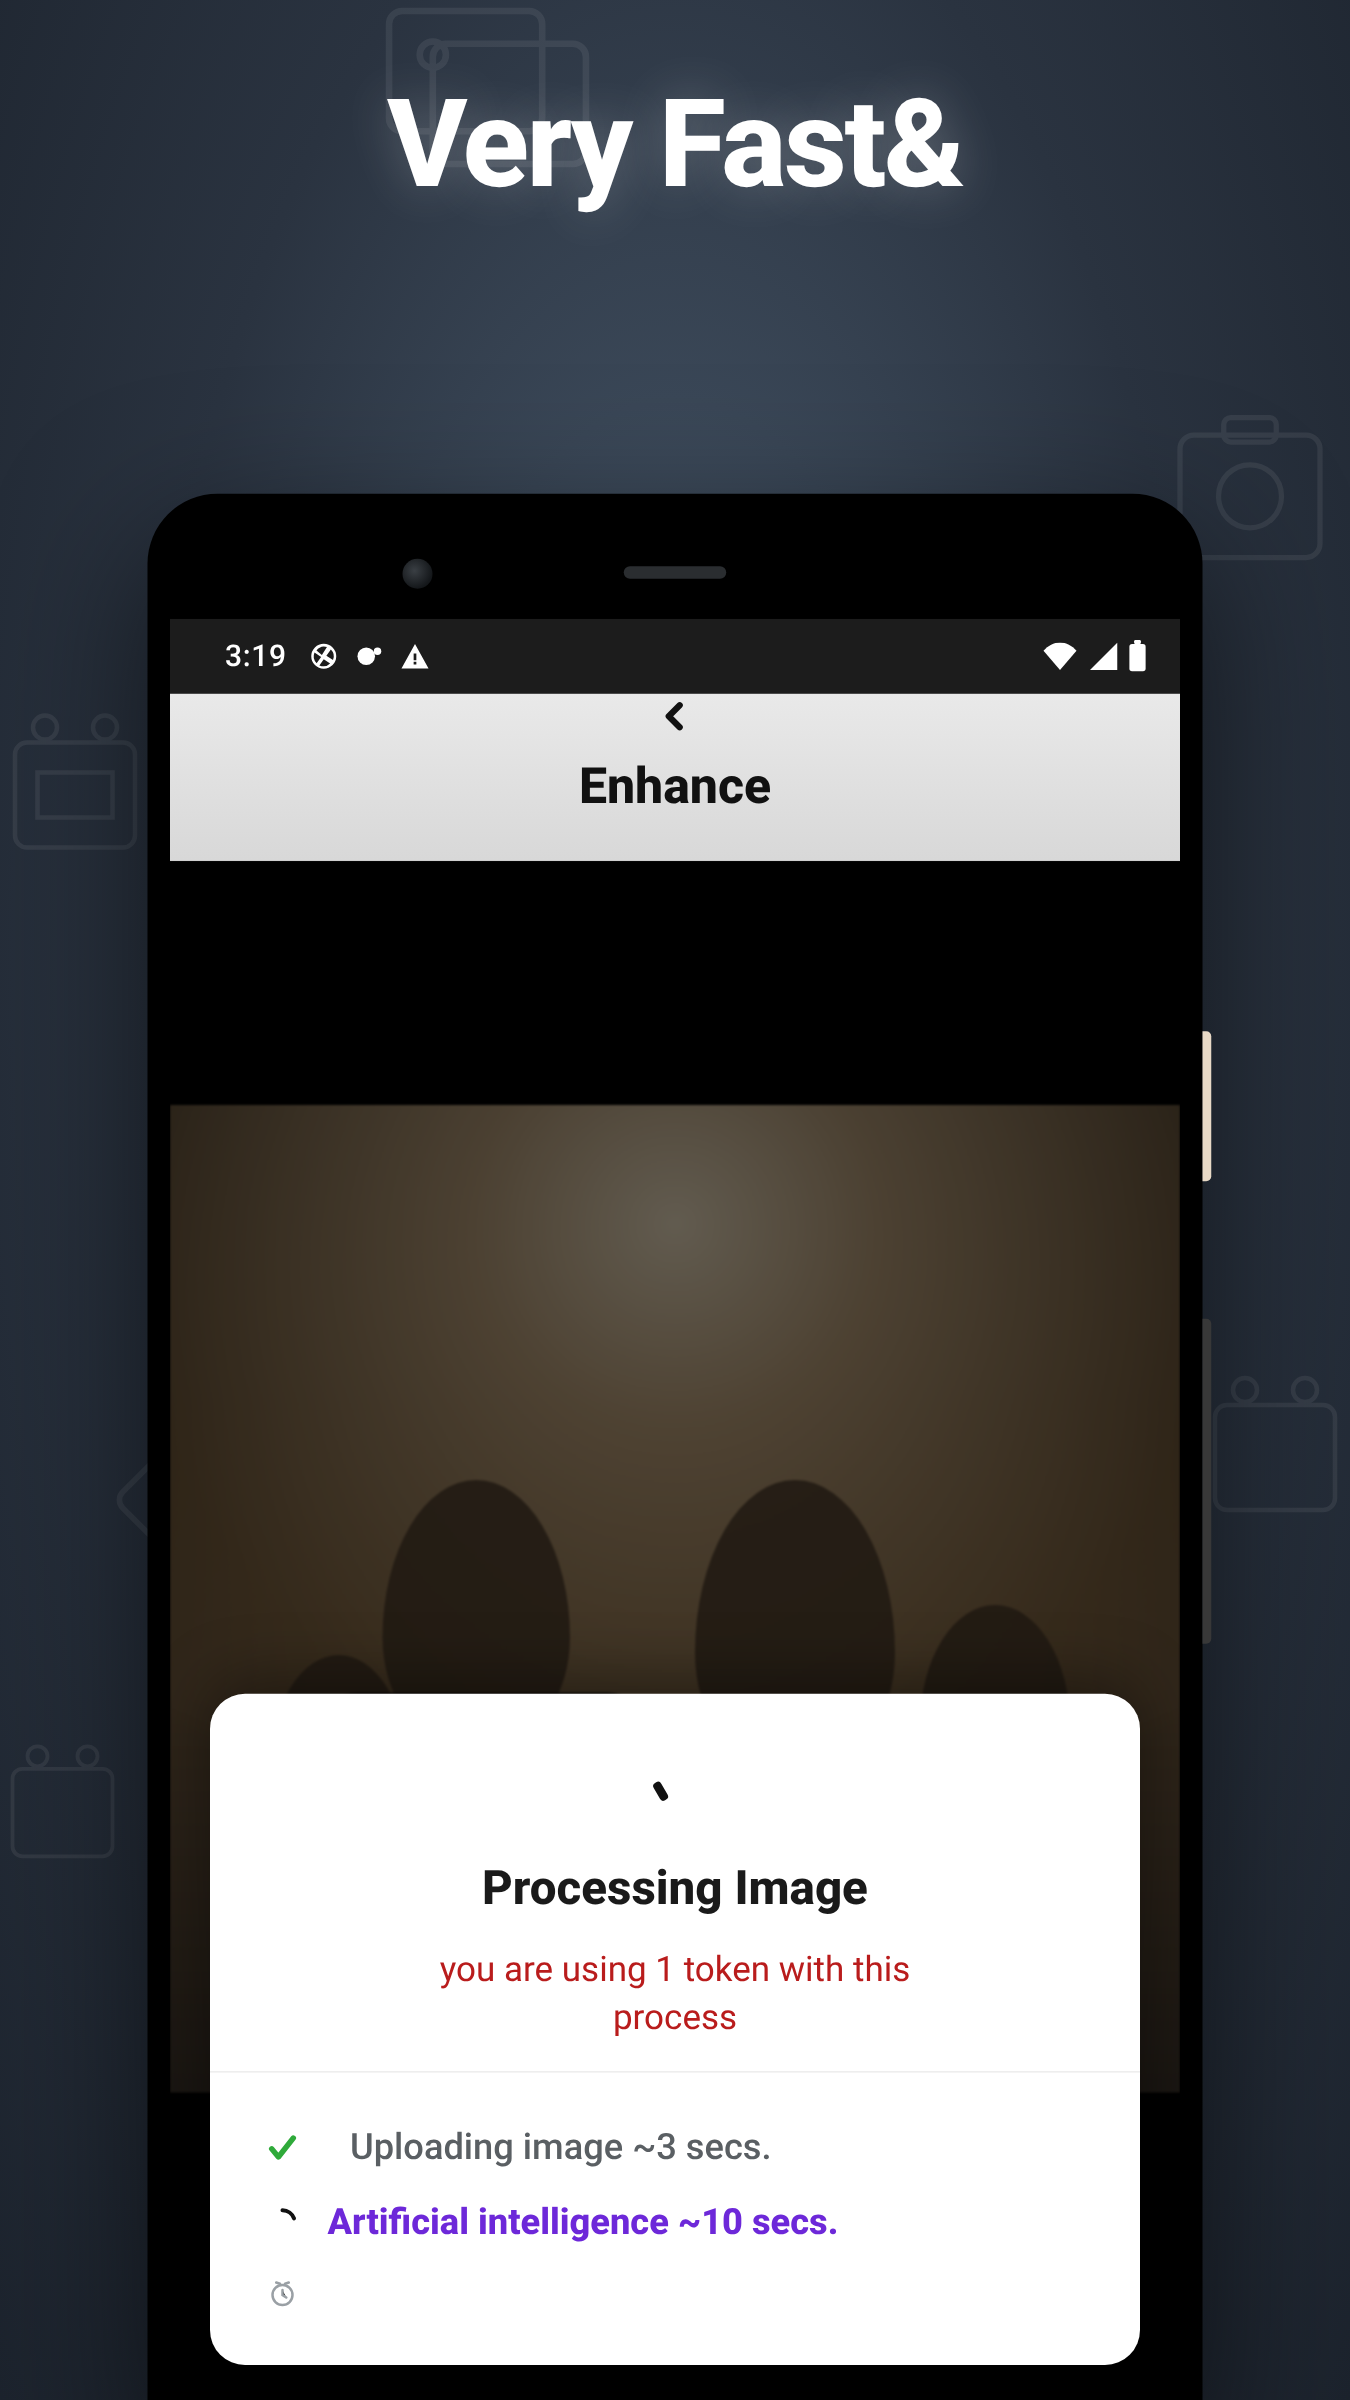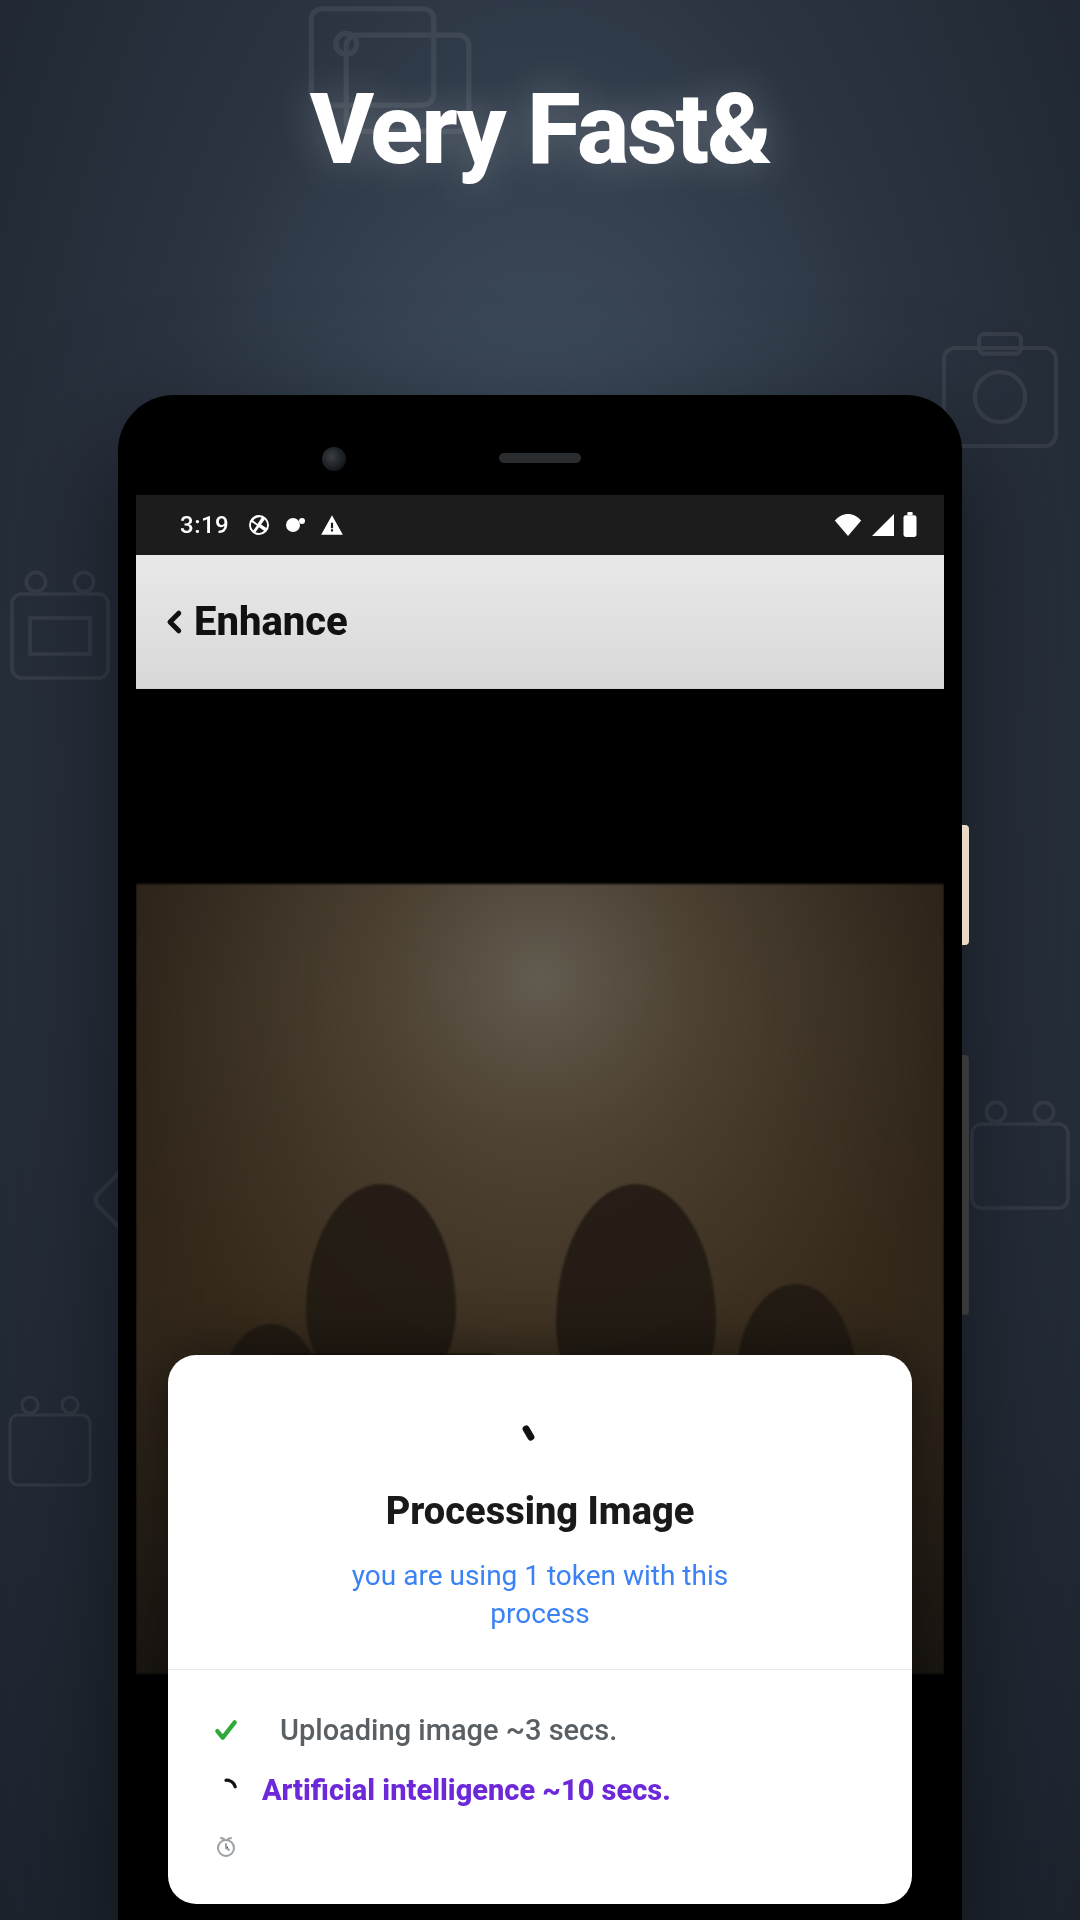--- a/index.html
+++ b/index.html
@@ -15,21 +15,21 @@
   .bg-deco.d1 { top: 0; left: 300px; width: 180px; height: 140px; }
   .bg-deco.d2 { top: 320px; right: 10px; width: 140px; height: 140px; }
   .bg-deco.d3 { top: 550px; left: 0; width: 120px; height: 160px; }
   .bg-deco.d4 { top: 1080px; right: 0; width: 120px; height: 160px; }
   .bg-deco.d5 { top: 1170px; left: 100px; width: 60px; height: 60px; transform: rotate(45deg); }
   .bg-deco.d6 { top: 1380px; left: 0; width: 100px; height: 130px; }
 
   
   .hero {
     position: absolute;
-    top: 72px;
+    top: 58px;
     left: 0; right: 0;
     text-align: center;
     color: #fff;
   }
   .hero h1 {
     font-size: 98px;
     font-weight: 800;
     letter-spacing: -2px;
     text-shadow: 0 0 40px rgba(255,255,255,0.25);
   }
@@ -102,22 +102,23 @@
   .sicon { display:inline-block; }
   .sicon svg { display:block; }
 
   
   .appbar {
     height: 134px;
     background: linear-gradient(#e9e9e9, #d8d8d8);
     display: flex;
     align-items: center;
     padding: 0 24px;
-    gap: 4px;
+    gap: 14px;
     border-bottom: 1px solid #cfcfcf;
+    flex-direction: column;
   }
   .appbar .back svg { display:block; }
   .appbar-title { font-size: 40px; font-weight: 800; color: #111; }
 
   
   .appbody {
     position: relative;
     background: #000;
     height: calc(100% - 52px - 134px);
   }
@@ -179,24 +180,24 @@
     transform: rotate(-30deg);
   }
   .card-title {
     text-align: center;
     font-size: 38px;
     font-weight: 800;
     color: #1a1a1a;
   }
   .card-sub {
     text-align: center;
-    color: #3b82f6;
+    color: #b91c1c;
     font-size: 28px;
     line-height: 1.35;
-    margin: 24px auto 36px;
+    margin: 24px auto 24px;
     max-width: 440px;
   }
   .hr { height: 1px; background: #e9e9e9; }
   .steps { padding: 30px 44px 6px; }
   .step {
     display: flex;
     align-items: center;
     gap: 22px;
     padding: 13px 0;
     font-size: 29px;

